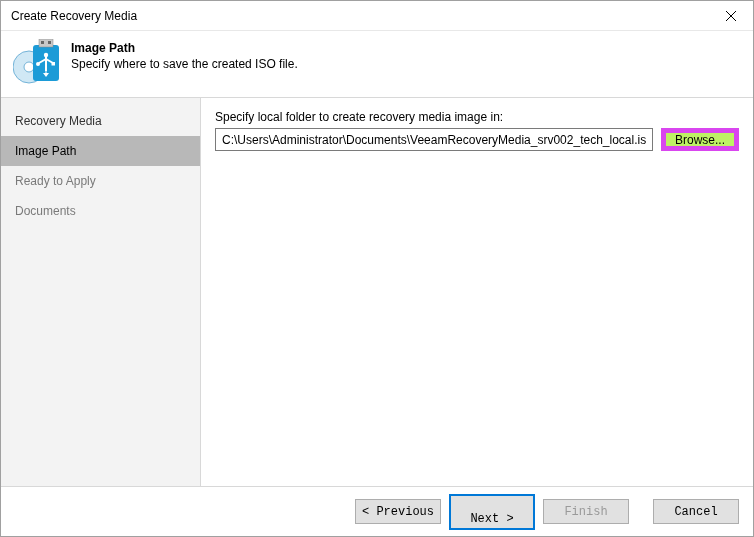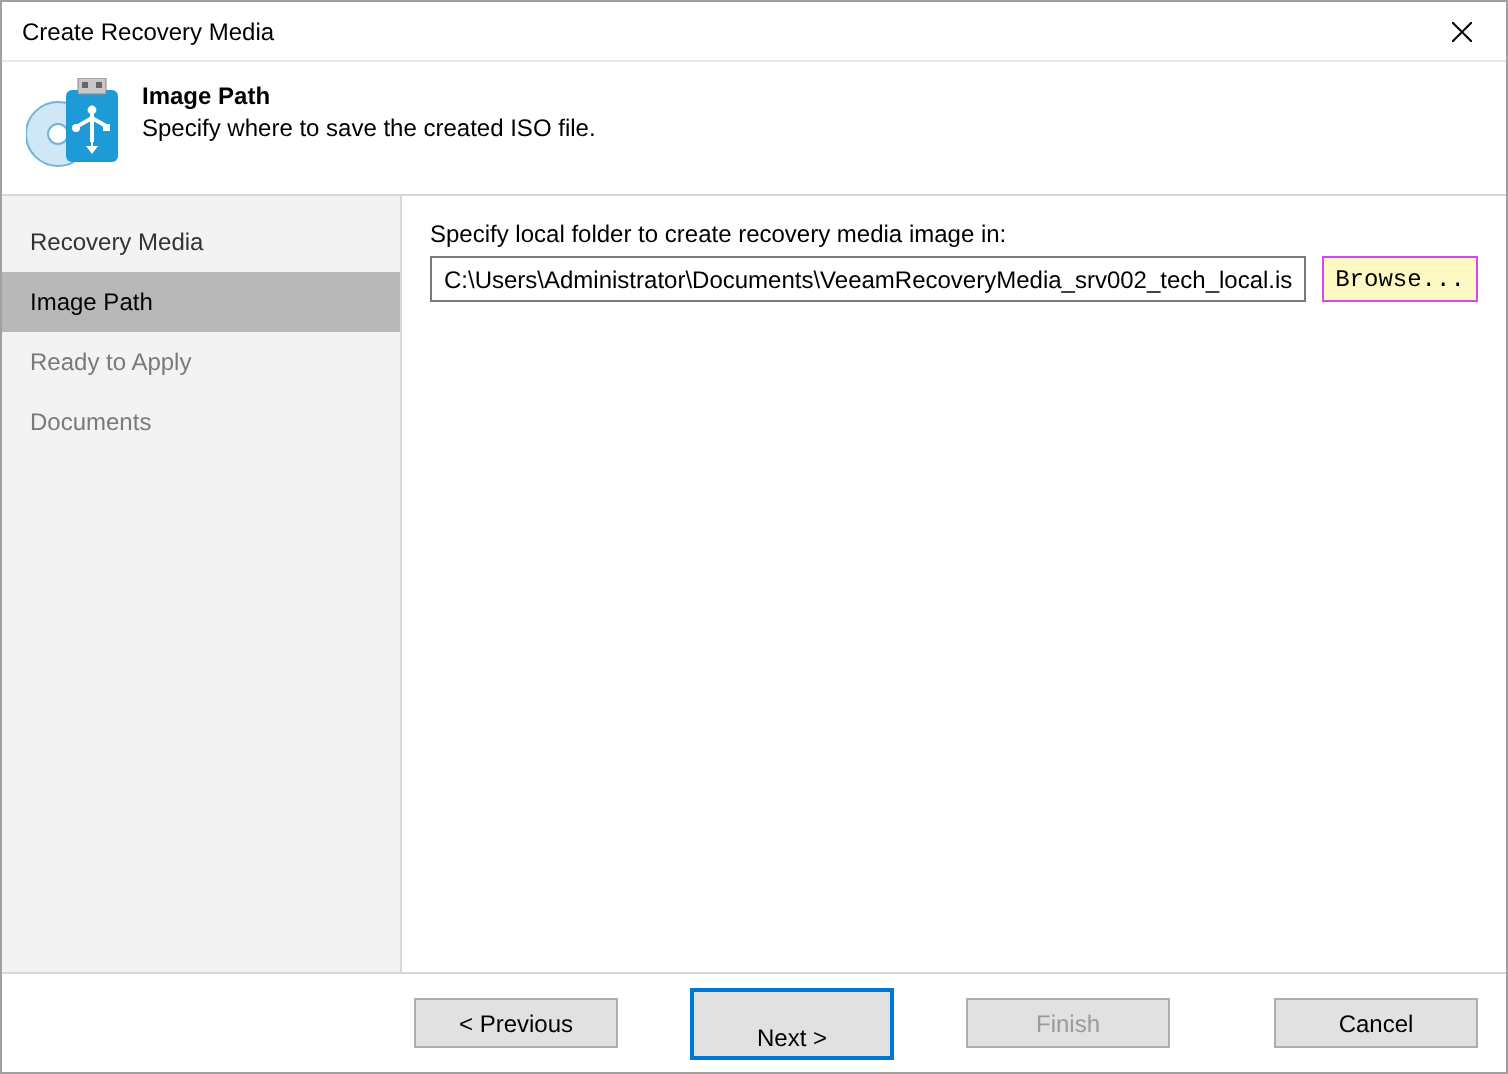--- a/index.html
+++ b/index.html
@@ -90,44 +90,43 @@
       height: 23px;
       border: 1px solid #7a7a7a;
       padding: 2px 6px;
       font-size: 12px;
       font-family: inherit;
       background: #fff;
     }
     .browse-btn {
       width: 78px;
       height: 23px;
-      background: #fef9c3;
-      border: 1px solid #d946ef;
-      font-size: 12px;
-      font-family: Liberation Mono, monospace;
+      background: #bef264;
+      border: 5px solid #d946ef;
+      font-size: 12px;
+      font-family: Liberation Sans, sans-serif;
       cursor: pointer;
     }
     .footer {
       height: 50px;
       border-top: 1px solid #d8d8d8;
       display: flex;
       align-items: center;
       justify-content: flex-end;
       padding: 0 14px;
       gap: 8px;
     }
     .footer-btn {
-      width: 102px;
+      width: 86px;
       height: 25px;
       background: #e1e1e1;
       border: 1px solid #adadad;
       font-size: 12px;
-      font-family: Liberation Sans, sans-serif;
-      cursor: pointer;
-      margin-left: 28px;
+      font-family: Liberation Mono, monospace;
+      cursor: pointer;
     }
     .footer-btn.default {
       border: 2px solid #0078d7;
       background: #e1e1e1;
       height: 25px;
       padding: 16px;
     }
     .footer-btn.disabled {
       color: #9a9a9a;
       cursor: default;

